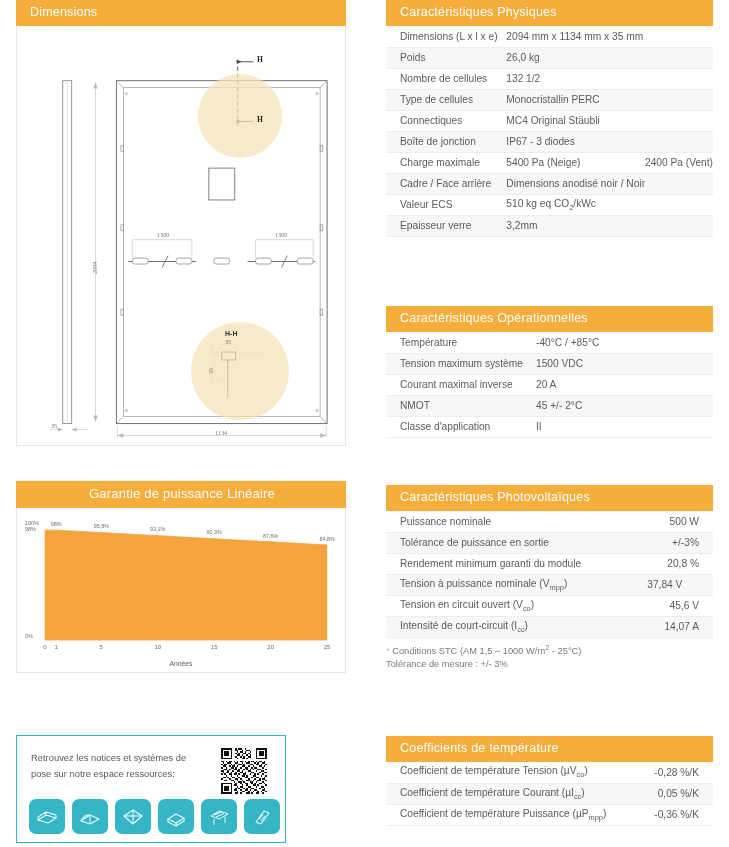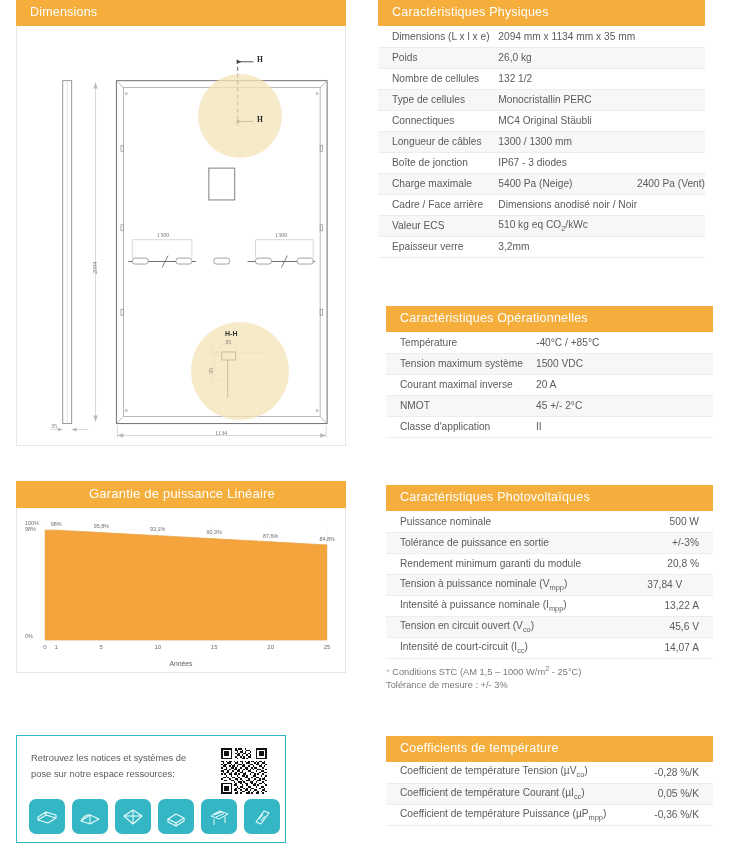--- a/index.html
+++ b/index.html
@@ -120,21 +120,21 @@
   .icon-row {
     position: absolute; left: 12px; bottom: 8px;
     display: flex; gap: 7px;
   }
   .icon-tile {
     width: 36px; height: 35px; border-radius: 7px;
     background: #35B6C4; display: flex; align-items: center; justify-content: center;
   }
 
   
-  #physique   { left: 378px; top: 0;     width: 327px; }
+  #physique   { left: 386px; top: 0;     width: 327px; }
   #operation  { left: 386px; top: 306px; width: 327px; }
   #photo      { left: 386px; top: 485px; width: 327px; }
   #coeff      { left: 386px; top: 736px; width: 327px; }
 </style>
 </head>
 <body>
 
 <div class="page">
 
   <section class="panel" id="dimensions">
@@ -587,25 +587,20 @@
               <td style="width: 150px;">Type de cellules</td>
               <td class="val" style="width: 120px;">Monocristallin PERC</td>
               <td class="val2"></td>
             </tr>
             <tr>
               <td style="width: 150px;">Connectiques</td>
               <td class="val" style="width: 120px;">MC4 Original Stäubli</td>
               <td class="val2"></td>
             </tr>
             <tr>
-              <td style="width: 150px;">Longueur de câbles</td>
-              <td class="val" style="width: 120px;">1300 / 1300 mm</td>
-              <td class="val2"></td>
-            </tr>
-            <tr>
               <td style="width: 150px;">Boîte de jonction</td>
               <td class="val" style="width: 120px;">IP67 - 3 diodes</td>
               <td class="val2"></td>
             </tr>
             <tr>
               <td style="width: 150px;">Charge maximale</td>
               <td class="val" style="width: 120px;">5400 Pa (Neige)</td>
               <td class="val2">2400 Pa (Vent)</td>
             </tr>
             <tr>
@@ -671,24 +666,20 @@
               <td>Tolérance de puissance en sortie</td>
               <td class="val" style="text-align: right; padding-right: 14px;">+/-3%</td>
             </tr>
             <tr>
               <td>Rendement minimum garanti du module</td>
               <td class="val" style="text-align: right; padding-right: 14px;">20,8 %</td>
             </tr>
             <tr>
               <td>Tension à puissance nominale (V<sub>mpp</sub>)</td>
               <td class="val" style="text-align: left; padding-right: 14px;">37,84 V</td>
-            </tr>
-            <tr>
-              <td>Intensité à puissance nominale (I<sub>mpp</sub>)</td>
-              <td class="val" style="text-align: right; padding-right: 14px;">13,22 A</td>
             </tr>
             <tr>
               <td>Tension en circuit ouvert (V<sub>co</sub>)</td>
               <td class="val" style="text-align: right; padding-right: 14px;">45,6 V</td>
             </tr>
             <tr>
               <td>Intensité de court-circuit (I<sub>cc</sub>)</td>
               <td class="val" style="text-align: right; padding-right: 14px; margin-top: 7px;">14,07 A</td>
             </tr>
           </tbody>

